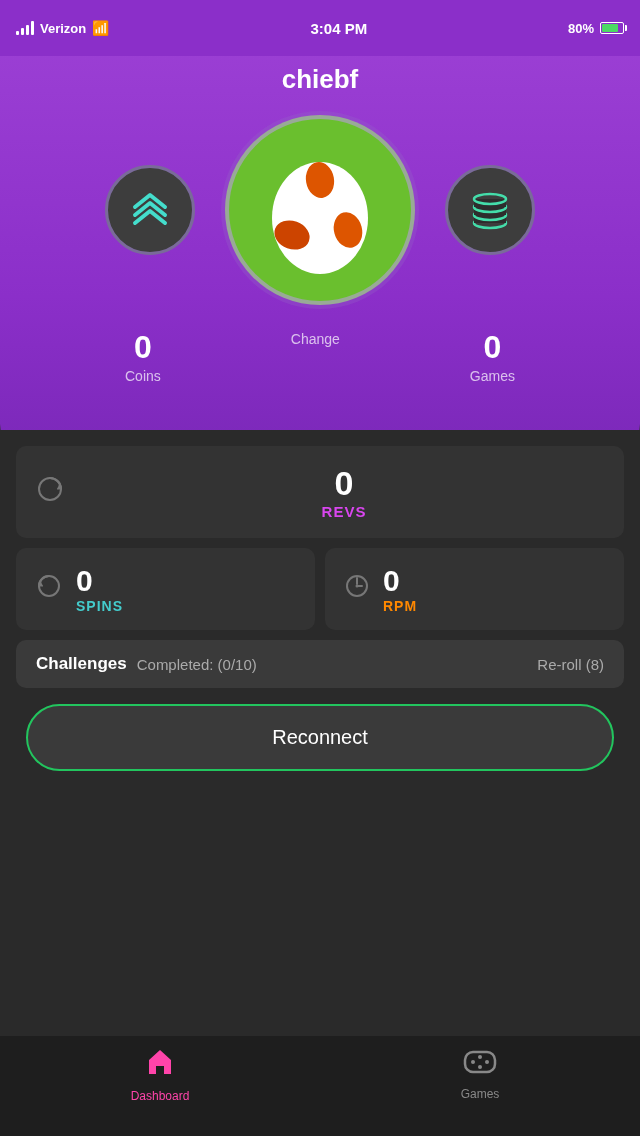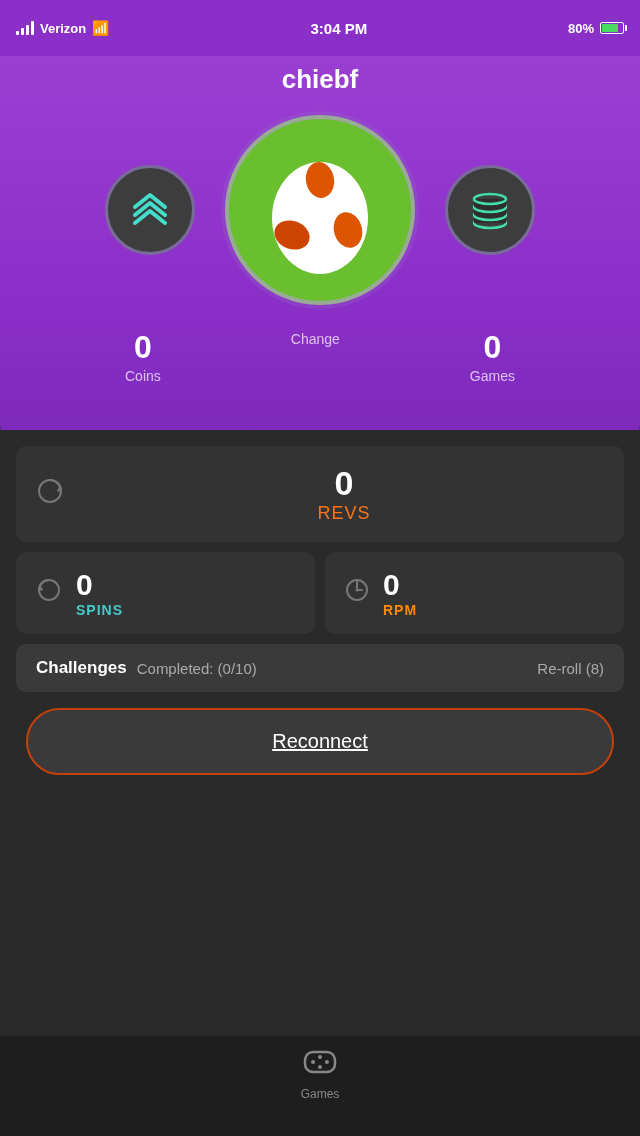--- a/index.html
+++ b/index.html
@@ -213,23 +213,23 @@
     .revs-content {
       flex: 1;
       text-align: center;
     }
     .revs-value {
       font-size: 34px;
       color: white;
       font-weight: 700;
     }
     .revs-label {
-      font-size: 18px;
-      color: #f97316;
-      font-weight: 400;
+      font-size: 15px;
+      color: #d946ef;
+      font-weight: 700;
       letter-spacing: 1px;
     }
 
     
     .stats-cards-row {
       display: flex;
       gap: 10px;
     }
     .stats-card {
       flex: 1;
@@ -278,30 +278,29 @@
     }
     .challenges-reroll {
       color: #aaa;
       font-size: 15px;
       margin-left: auto;
     }
 
     
     .reconnect-btn {
       background: #3a3a3a;
-      border: 2px solid #c2410c;
+      border: 2px solid #22c55e;
       border-radius: 40px;
       padding: 20px;
       text-align: center;
       color: white;
       font-size: 20px;
       font-weight: 500;
       cursor: pointer;
       margin: 6px 10px;
-      text-decoration: underline;
     }
 
     
     .bottom-nav {
       position: absolute;
       bottom: 0; left: 0; right: 0;
       height: 100px;
       background: #1e1e1e;
       display: flex;
       align-items: flex-start;
@@ -460,20 +459,28 @@
     <span class="challenges-completed">Completed: (0/10)</span>
     <span class="challenges-reroll">Re-roll (8)</span>
   </div>
 
   <div class="reconnect-btn">Reconnect</div>
 
 </div>
 
 <div class="bottom-nav">
 
+  <div class="nav-item active">
+    <span class="nav-icon">
+      <svg width="32" height="32" viewBox="0 0 32 32" fill="none">
+        <path d="M5 14 L16 4 L27 14 L27 28 L20 28 L20 20 L12 20 L12 28 L5 28 Z" fill="#ff44aa"></path>
+      </svg>
+    </span>
+    <span class="nav-label">Dashboard</span>
+  </div>
 
 
   <div class="nav-item">
     <span class="nav-icon">
       <svg width="34" height="30" viewBox="0 0 34 30" fill="none">
         <rect x="2" y="6" width="30" height="20" rx="8" stroke="#888" stroke-width="2.5"></rect>
         <circle cx="10" cy="16" r="2" fill="#888"></circle>
         <circle cx="17" cy="11" r="2" fill="#888"></circle>
         <circle cx="24" cy="16" r="2" fill="#888"></circle>
         <circle cx="17" cy="21" r="2" fill="#888"></circle>

